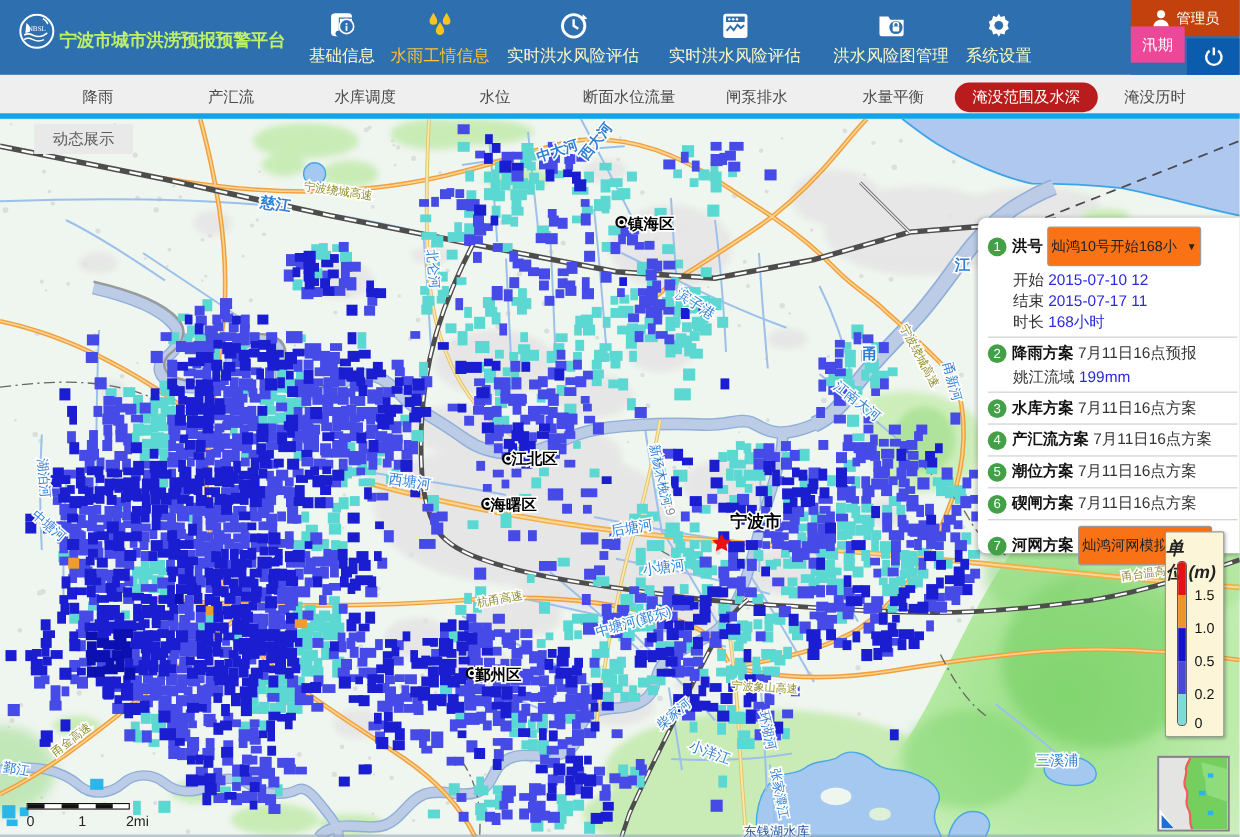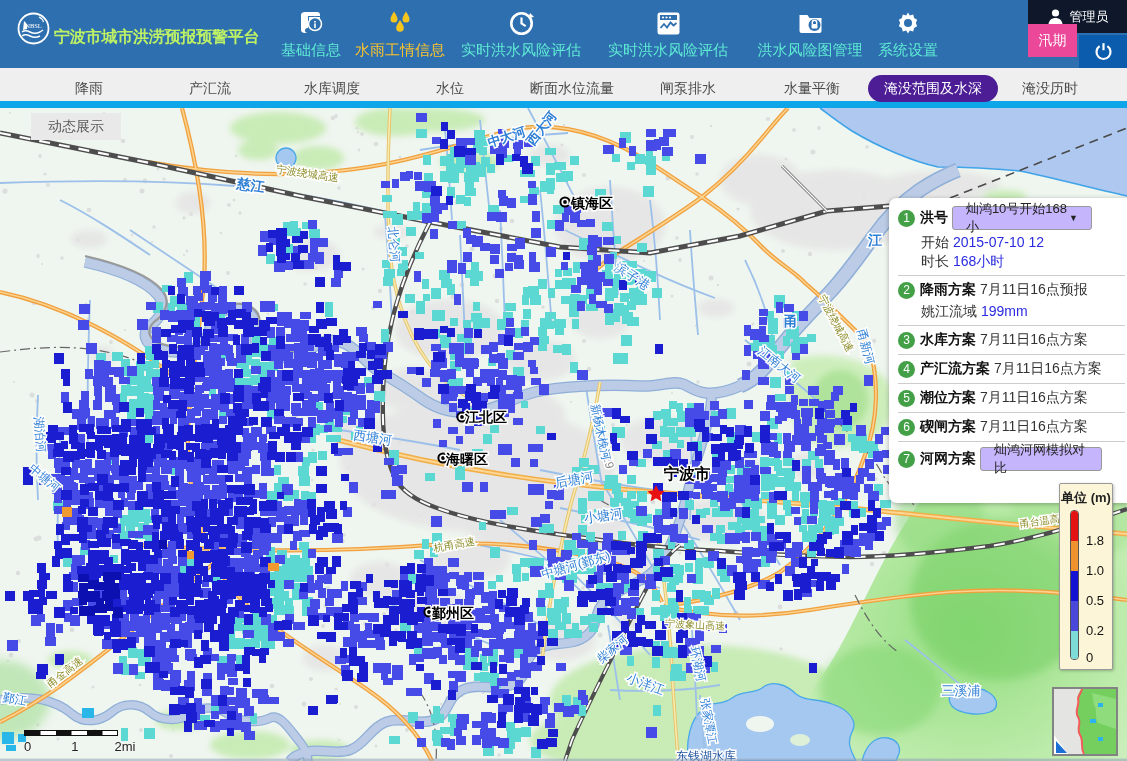--- a/index.html
+++ b/index.html
@@ -1,40 +1,40 @@
 <!DOCTYPE html>
 <html><head><meta charset="utf-8"><style>
 *{margin:0;padding:0;box-sizing:border-box}
 body{font-family:"Liberation Sans",sans-serif;width:1127px;height:761px;overflow:hidden;position:relative;background:#eef4ee}
 #hdr{position:absolute;left:0;top:0;width:1127px;height:68px;background:#2e70af}
 #hdr .logo{position:absolute;left:17px;top:12px}
 #hdr h1{position:absolute;left:54px;top:27px;font-size:16px;color:#bef264;letter-spacing:-.2px;font-weight:bold;white-space:nowrap}
-.mi{position:absolute;top:8px;text-align:center;color:#5eead4;font-size:15px;white-space:nowrap}
+.mi{position:absolute;top:8px;text-align:center;color:#fef9c3;font-size:15px;white-space:nowrap}
 .mi .ic{height:30px;display:flex;align-items:center;justify-content:center}
 .mi .tx{margin-top:3px}
 .mi.act{color:#fcc32b}
 #ubox{position:absolute;right:0;top:0;width:99px;height:68px;background:#2e70af}
-#ubox .u1{position:absolute;left:0;top:0;width:99px;height:33px;background:#0f172a;color:#fff;font-size:13px;display:flex;align-items:center;justify-content:center;gap:6px}
+#ubox .u1{position:absolute;left:0;top:0;width:99px;height:33px;background:#c2410c;color:#fff;font-size:13px;display:flex;align-items:center;justify-content:center;gap:6px}
 #ubox .u2a{position:absolute;left:0;top:24px;width:49px;height:33px;background:#ec4899;color:#fff;font-size:14px;display:flex;align-items:center;justify-content:center}
 #ubox .u2b{position:absolute;left:51px;top:35px;width:48px;height:33px;background:#0c5cae;display:flex;align-items:center;justify-content:center}
-#tabs{position:absolute;left:0;top:68px;width:1127px;height:40px;background:#efefef;border-bottom:7px solid #0ea5e9}
+#tabs{position:absolute;left:0;top:68px;width:1127px;height:40px;background:#efefef;border-bottom:5px solid #0ea5e9}
 .tab{position:absolute;top:0;height:40px;line-height:40px;font-size:14px;color:#4a4a4a;transform:translateX(-50%);white-space:nowrap}
-.tab.green{top:7px;height:27px;line-height:27px;background:#4c1d95;color:#fff;border-radius:14px;padding:0 16px}
+.tab.green{top:7px;height:27px;line-height:27px;background:#b91c1c;color:#fff;border-radius:14px;padding:0 16px}
 #map{position:absolute;left:0;top:108px;width:1127px;height:653px}
 #btn{position:absolute;left:31px;top:5px;width:90px;height:27px;background:#e9e9e9;color:#5a5a5a;font-size:14px;text-align:center;line-height:27px}
 #panel{position:absolute;left:889px;top:90px;width:238px;height:305px;background:#fff;border-radius:8px 0 0 8px;box-shadow:0 1px 5px rgba(0,0,0,.3);font-size:14px;color:#333;padding:8px 0 0 9px}
 #panel .row{display:flex;align-items:center;margin-bottom:3px}
 #panel .num{display:inline-block;width:17px;height:17px;border-radius:9px;background:#43a047;color:#fff;font-size:12px;line-height:17px;text-align:center;margin-right:5px;flex:0 0 17px}
 #panel b{color:#111}
 #panel .v{color:#2a2ae0}
 #panel .sub{margin:1px 0 1px 23px;line-height:18px}
 #panel hr{border:none;border-top:1px solid #ccc;margin:5px 2px 5px 0}
-#panel .sel{font-family:"Liberation Sans",sans-serif;font-size:13px;height:24px;border:1px solid #999;border-radius:3px;background:#c4b5fd;padding:0 13px;color:#222}
+#panel .sel{font-family:"Liberation Sans",sans-serif;font-size:13px;height:36px;border:1px solid #999;border-radius:3px;background:#f97316;padding:0 3px;color:#222}
 #legend{position:absolute;left:1059px;top:375px;width:54px;height:187px;background:#fcf5d7;border:1px solid #999;border-radius:2px;box-shadow:1px 1px 3px rgba(0,0,0,.25)}
-#legend .t{font-size:13px;font-weight:bold;text-align:center;margin-top:5px;color:#222}
+#legend .t{font-size:16px;font-weight:bold;font-style:italic;margin-top:5px;color:#222}
 #lbar{position:absolute;left:10px;top:26px;width:9px;height:150px;border:1px solid #555;border-radius:4px;overflow:hidden}
 #lbar div{width:9px;height:30px}
 .ll{position:absolute;left:26px;font-size:13px;color:#111}
 #mini{position:absolute;left:1052px;top:579px;width:66px;height:69px;border:2px solid #838383;background:#fff}
 #scale{position:absolute;left:24px;top:622px;width:120px;font-size:13px;color:#222}
 </style></head>
 <body>
 <div id="map"><svg width="1127" height="653" viewBox="0 108 1127 653">
       <defs>
         <filter id="bl2" x="-30%" y="-30%" width="160%" height="160%">
@@ -3377,20 +3377,21 @@
         <rect x="6" y="745" width="10" height="6"></rect>
         <rect x="82" y="708" width="12" height="10"></rect>
       </g>
       <rect x="0" y="758.6" width="1127" height="2.4" fill="#8fa3b8" opacity=".55"></rect>
     </svg>
 <div id="btn">动态展示</div>
 
 <div id="panel">
  <div class="row"><span class="num">1</span><b>洪号</b>&nbsp;<span class="sel" style="width:140px;display:inline-flex;align-items:center;justify-content:space-between">灿鸿10号开始168小<span style="font-size:9px">▼</span></span></div>
  <div class="sub">开始 <span class="v">2015-07-10 12</span></div>
+ <div class="sub">结束 <span class="v">2015-07-17 11</span></div>
  <div class="sub">时长 <span class="v">168小时</span></div>
  <hr>
  <div class="row"><span class="num">2</span><b>降雨方案</b>&nbsp;7月11日16点预报</div>
  <div class="sub">姚江流域 <span class="v">199mm</span></div>
  <hr>
  <div class="row"><span class="num">3</span><b>水库方案</b>&nbsp;7月11日16点方案</div>
  <hr>
  <div class="row"><span class="num">4</span><b>产汇流方案</b>&nbsp;7月11日16点方案</div>
  <hr>
  <div class="row"><span class="num">5</span><b>潮位方案</b>&nbsp;7月11日16点方案</div>
@@ -3401,21 +3402,21 @@
 </div>
 <div id="legend">
       <div class="t">单位&nbsp;(m)</div>
 <div id="lbar">
         <div style="background:#e31313"></div>
         <div style="background:#f0922d"></div>
         <div style="background:#1412d2"></div>
         <div style="background:#4a48da"></div>
         <div style="background:#7edcd8"></div>
       </div>
-<span class="ll" style="top:49px">1.8</span>
+<span class="ll" style="top:49px">1.5</span>
       <span class="ll" style="top:79px">1.0</span>
       <span class="ll" style="top:109px">0.5</span>
       <span class="ll" style="top:139px">0.2</span>
       <span class="ll" style="top:166px">0</span>
 </div>
 <div id="mini"><svg width="62" height="65" viewBox="0 0 62 65">
 <rect width="62" height="65" fill="#e4e4e2"></rect>
 <path d="M28,0 L62,0 L62,65 L30,65 C26,58 30,52 26,46 C22,40 28,34 24,28 C20,22 26,16 24,10 C23,6 26,2 28,0 Z" fill="#74cf5f"></path>
 <path d="M38,4 L62,10 L62,40 L44,34 C40,28 44,22 40,16 Z" fill="#8edc7c"></path>
 <path d="M28,0 C27,4 24,7 24,10 C26,16 20,22 24,28 C28,34 22,40 26,46 C30,52 26,58 30,65" fill="none" stroke="#f45b5b" stroke-width="2"></path>

